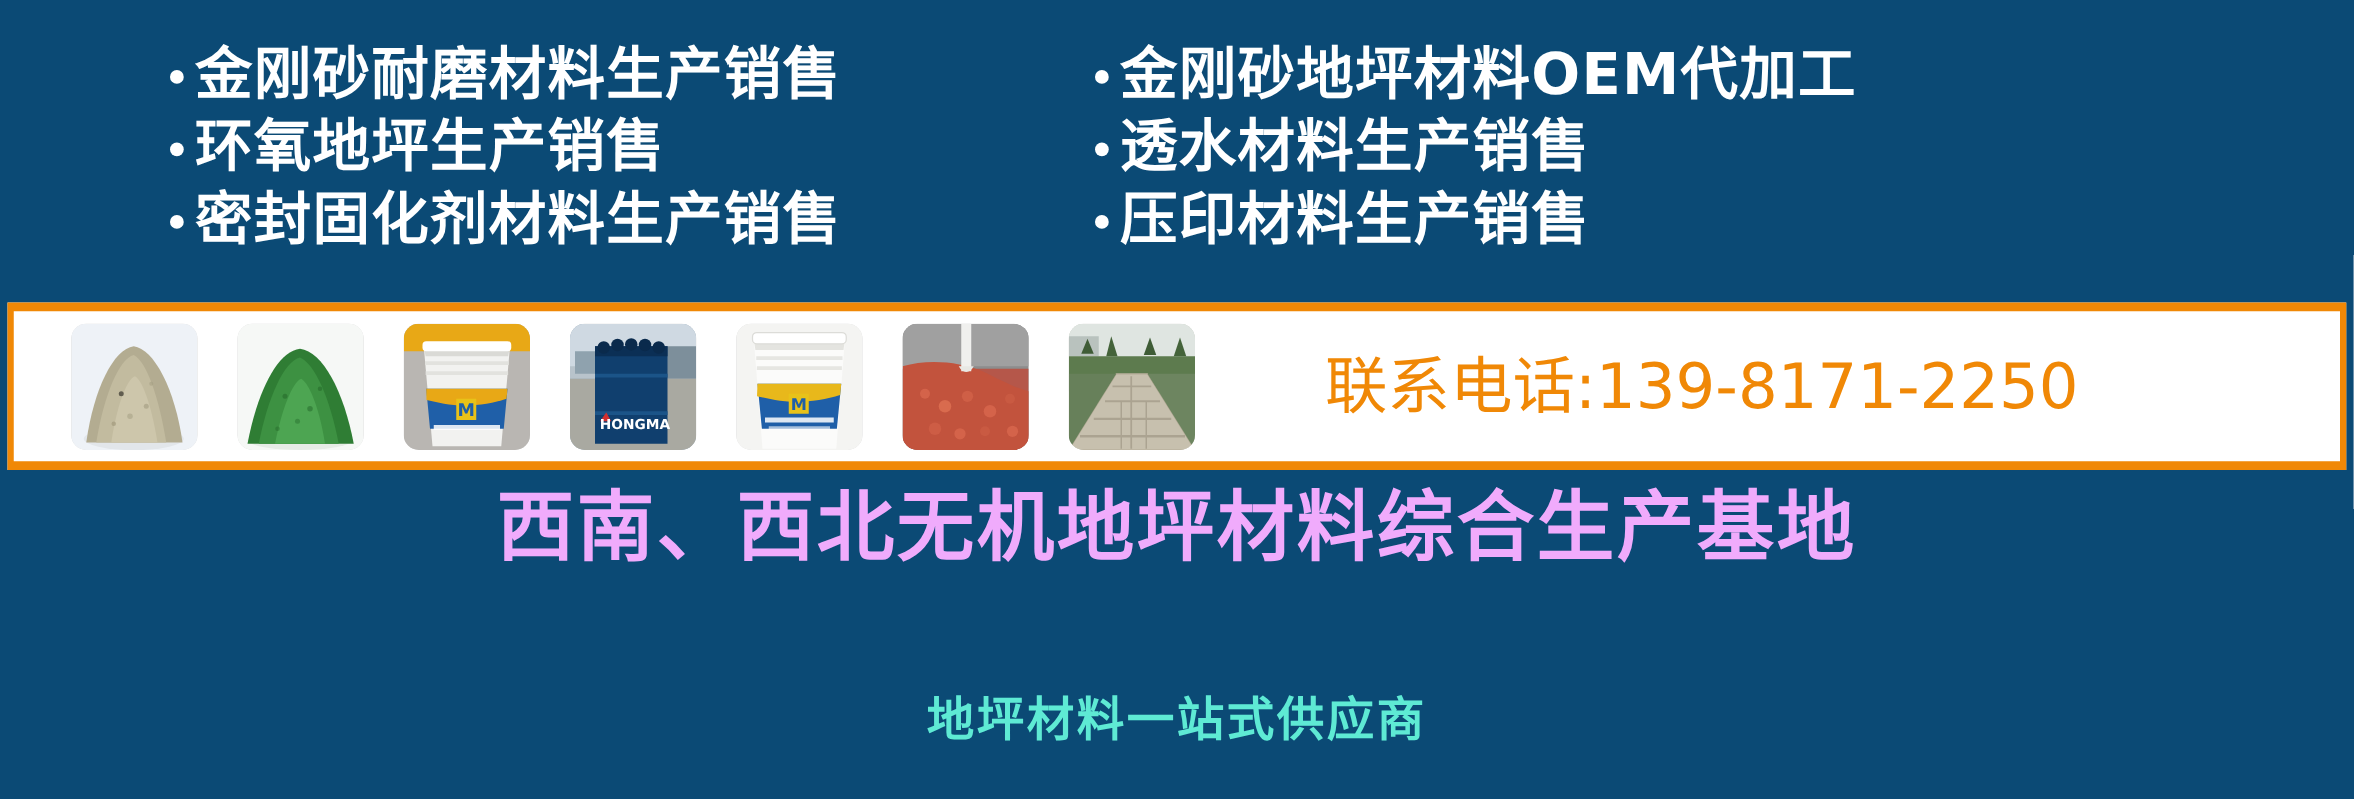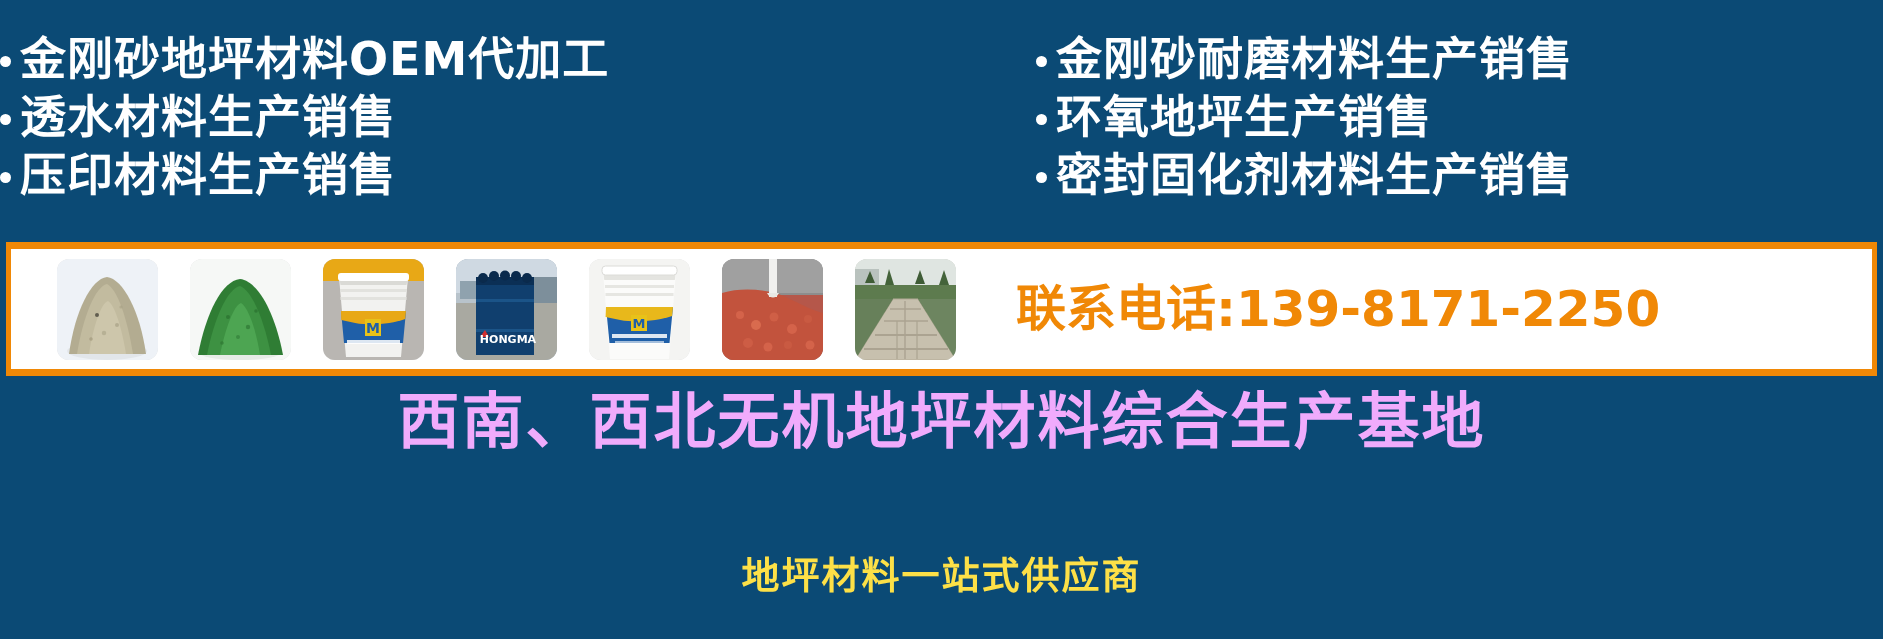--- a/index.html
+++ b/index.html
@@ -96,24 +96,24 @@
     height: 101px;
     border-radius: 12px;
     overflow: hidden;
     position: relative;
     background: #ddd;
     flex: 0 0 auto;
   }
   .thumb svg { display: block; width: 101px; height: 101px; }
 
   .phone {
-    margin-left: 60px;
+    margin-left: 104px;
     color: #f08806;
     font-size: 50px;
-    font-weight: bold;
+    font-weight: normal;
     letter-spacing: 0px;
     white-space: nowrap;
     line-height: 1;
   }
 
   
   .headline {
     position: absolute;
     left: 0;
     top: 386px;
@@ -125,62 +125,62 @@
     letter-spacing: 2px;
     line-height: 1.15;
     white-space: nowrap;
   }
   .subline {
     position: absolute;
     left: 0;
     top: 556px;
     width: 1883px;
     text-align: center;
-    color: #fde047;
+    color: #5eead4;
     font-size: 38px;
     font-weight: bold;
     letter-spacing: 2px;
     line-height: 1.1;
     white-space: nowrap;
   }
 </style>
 </head>
 <body>
 
 <div class="banner">
 
   <div class="features">
 
+    <div class="feature-col left">
+      <div class="feature-item">
+        <span class="bullet-dot"></span>
+        <span class="feature-text">金刚砂耐磨材料生产销售</span>
+      </div>
+      <div class="feature-item">
+        <span class="bullet-dot"></span>
+        <span class="feature-text">环氧地坪生产销售</span>
+      </div>
+      <div class="feature-item">
+        <span class="bullet-dot"></span>
+        <span class="feature-text">密封固化剂材料生产销售</span>
+      </div>
+    </div>
+
     <div class="feature-col right">
       <div class="feature-item">
         <span class="bullet-dot"></span>
         <span class="feature-text">金刚砂地坪材料OEM代加工</span>
       </div>
       <div class="feature-item">
         <span class="bullet-dot"></span>
         <span class="feature-text">透水材料生产销售</span>
       </div>
       <div class="feature-item">
         <span class="bullet-dot"></span>
         <span class="feature-text">压印材料生产销售</span>
-      </div>
-    </div>
-
-    <div class="feature-col left">
-      <div class="feature-item">
-        <span class="bullet-dot"></span>
-        <span class="feature-text">金刚砂耐磨材料生产销售</span>
-      </div>
-      <div class="feature-item">
-        <span class="bullet-dot"></span>
-        <span class="feature-text">环氧地坪生产销售</span>
-      </div>
-      <div class="feature-item">
-        <span class="bullet-dot"></span>
-        <span class="feature-text">密封固化剂材料生产销售</span>
       </div>
     </div>
 
   </div>
 
   <div class="strip">
 
     <div class="thumbs">
 
       <div class="thumb">

